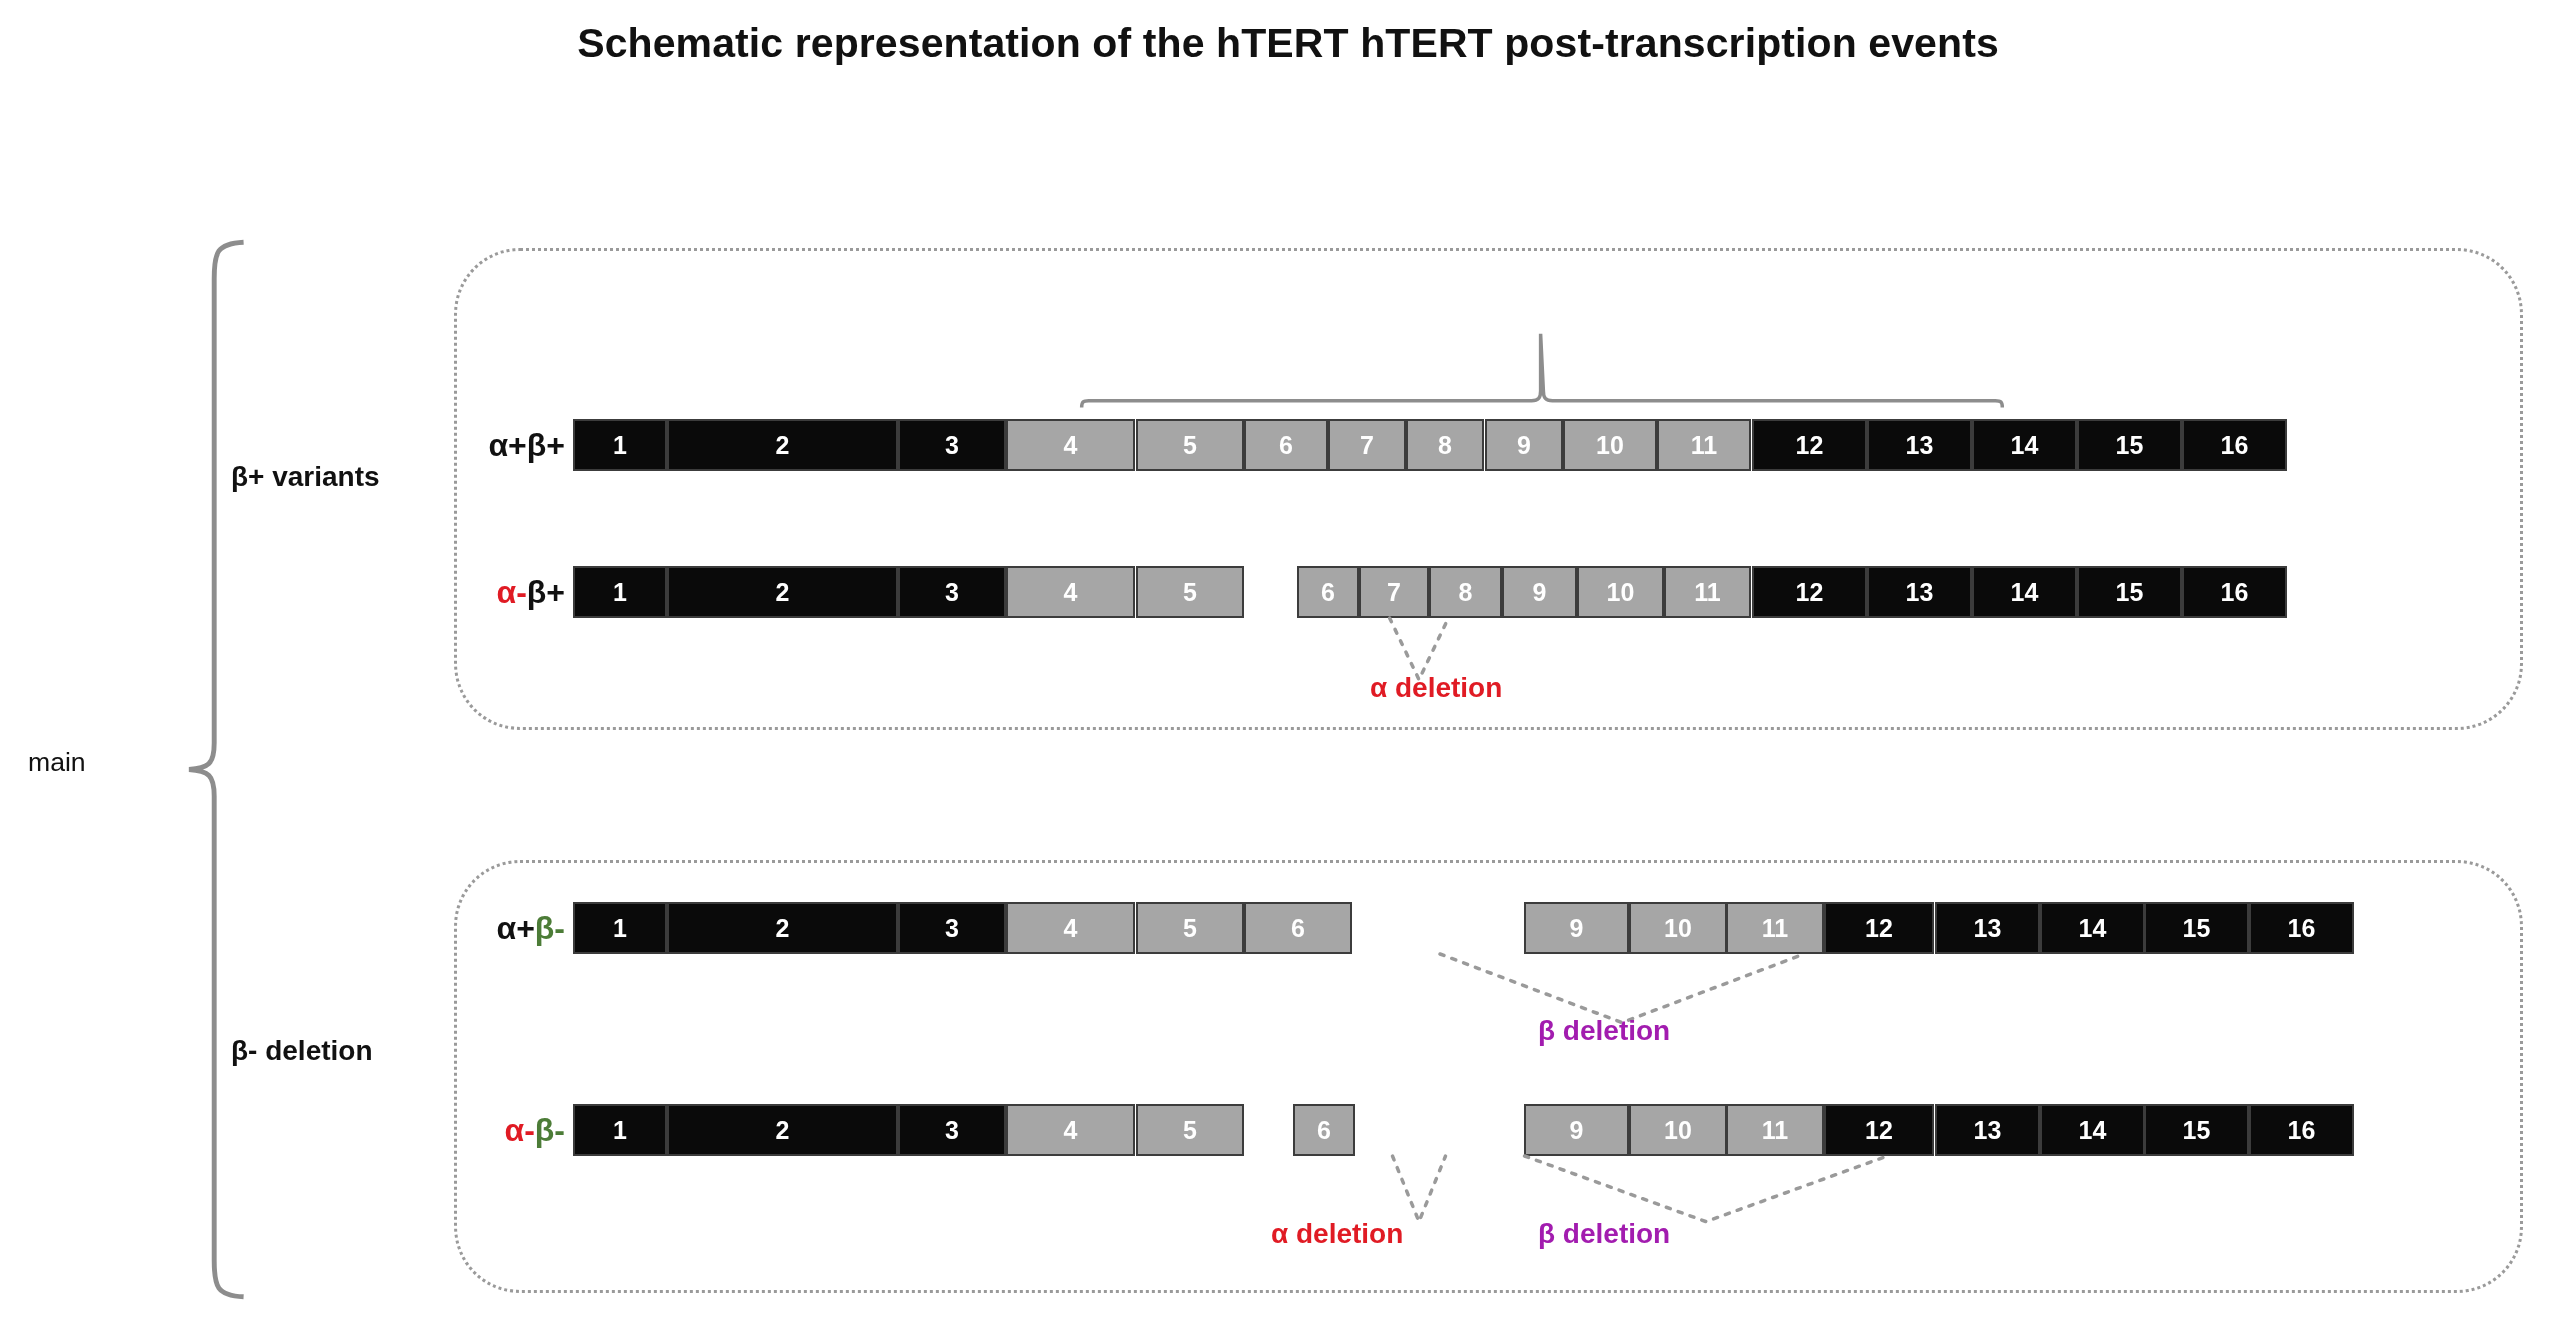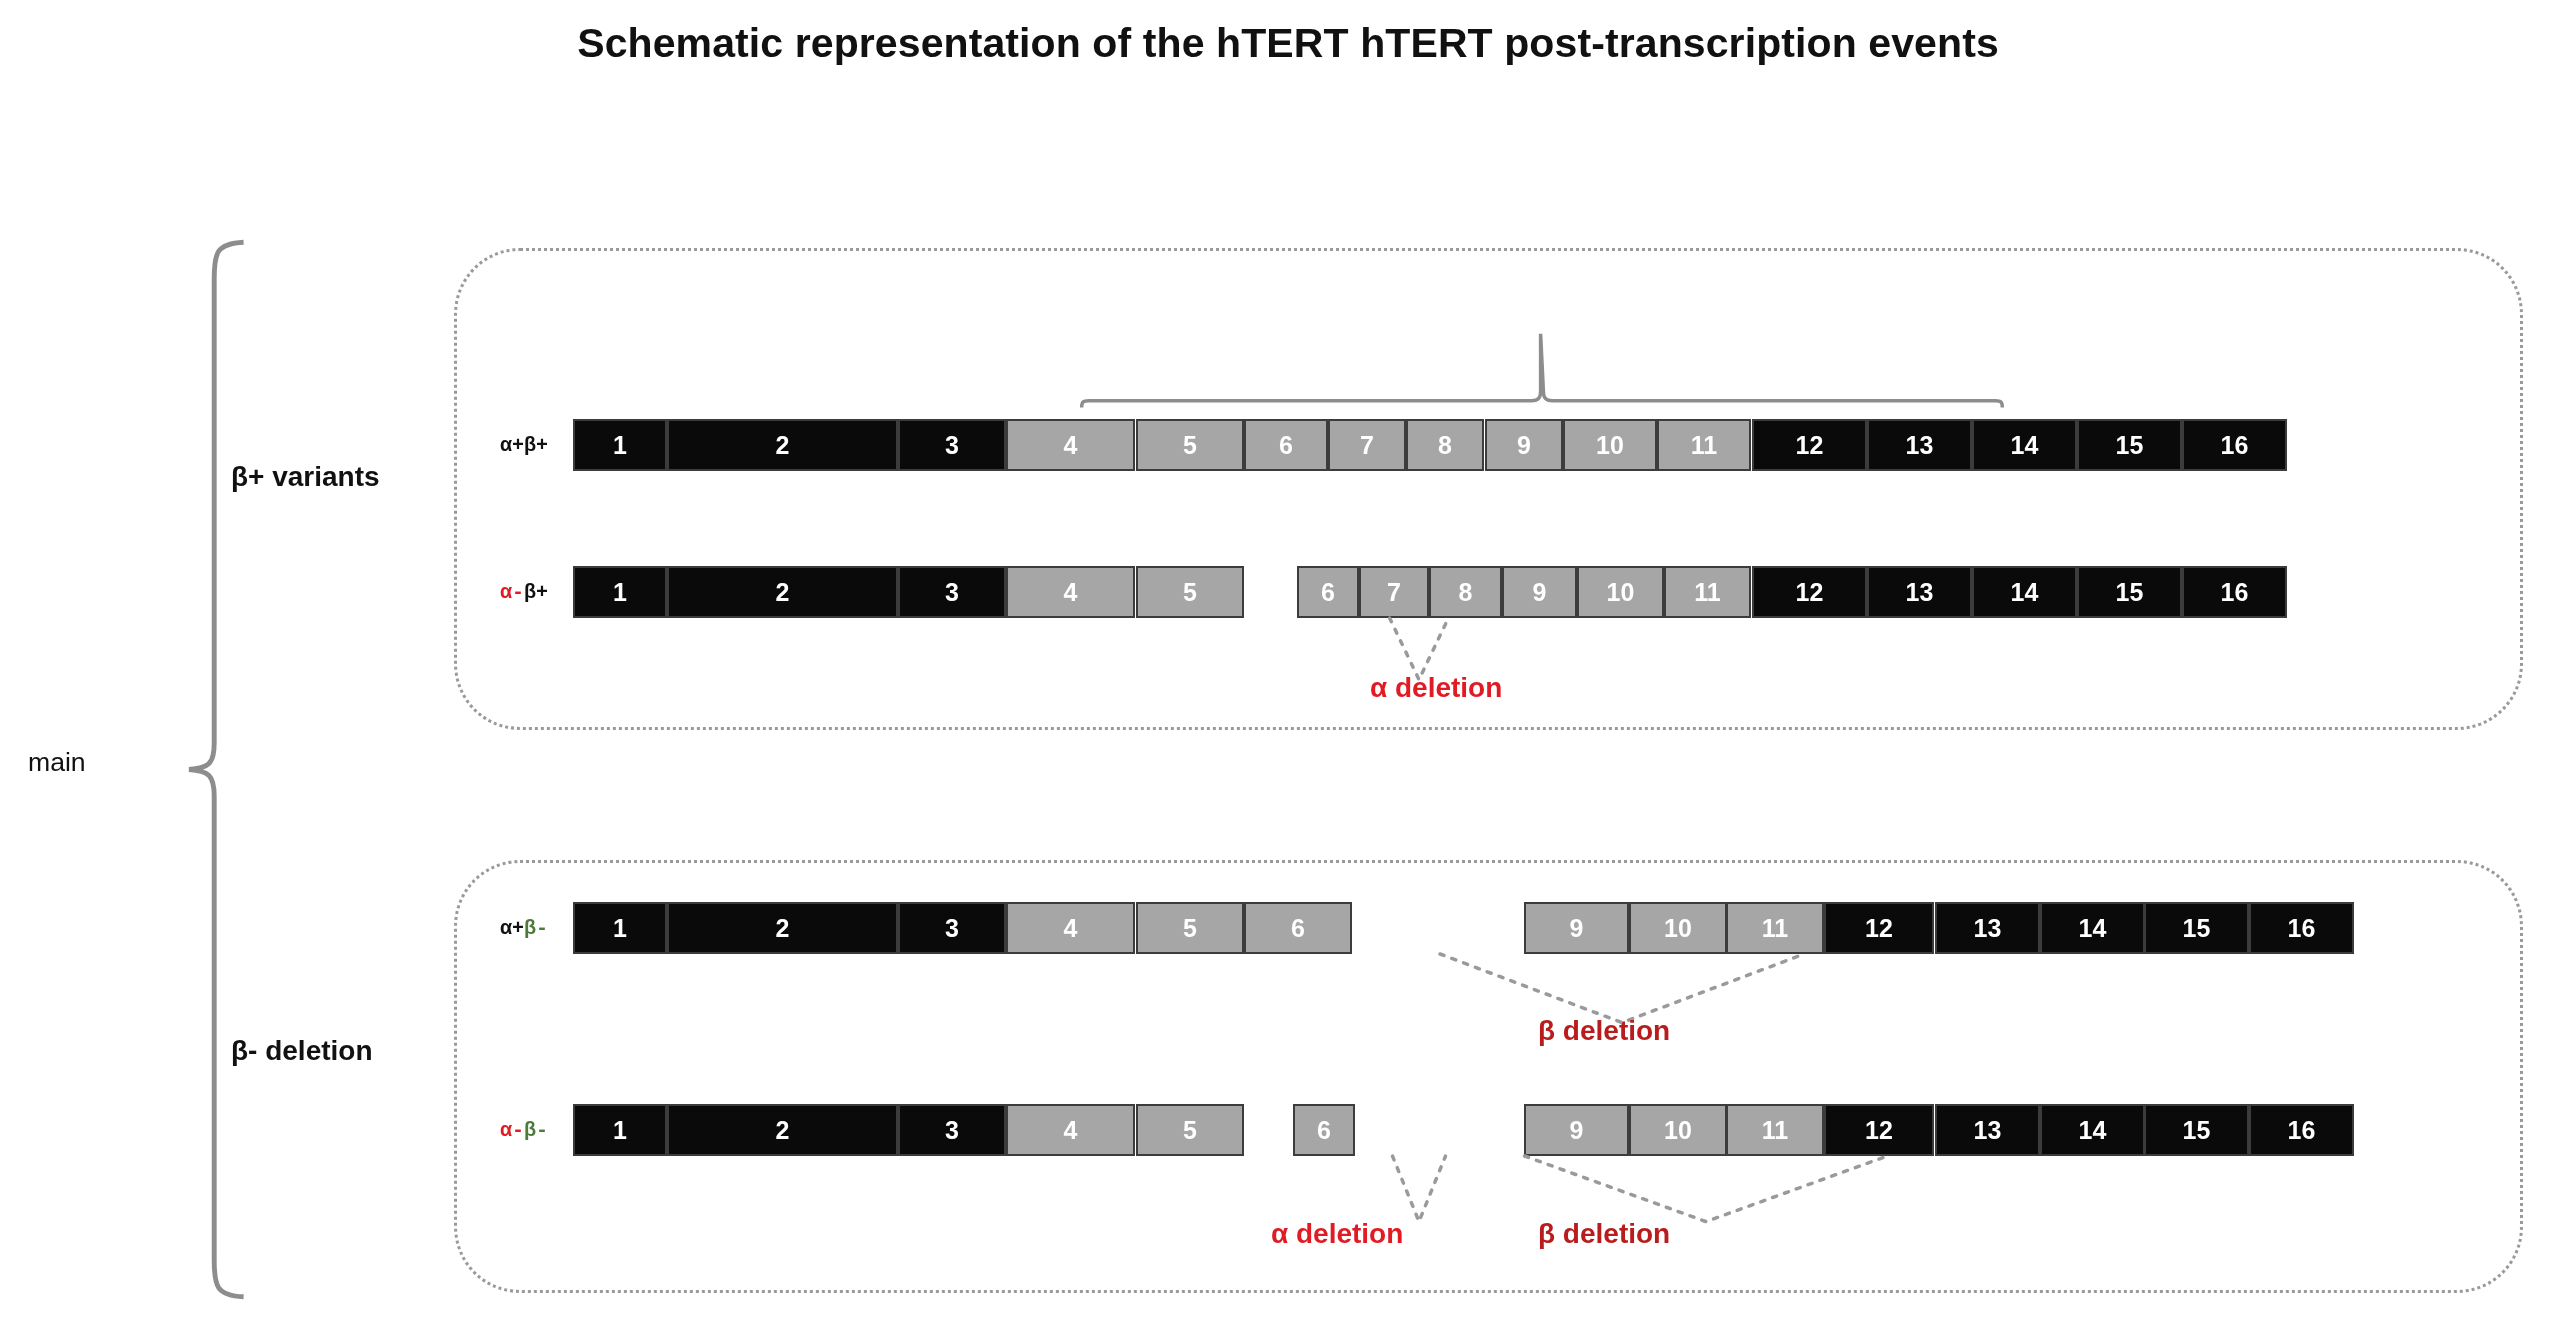--- a/index.html
+++ b/index.html
@@ -72,26 +72,25 @@
   
   .row {
     position: absolute;
     height: 52px;
   }
   .row-label {
     position: absolute;
     right: 100%;
     top: 50%;
     transform: translateY(-50%);
-    margin-right: 25px;
-    font-size: 20px;
-    font-weight: bold;
-    white-space: nowrap;
-    color: #111111;
-    font-family: Liberation Mono, monospace;
+    margin-right: 8px;
+    font-size: 32px;
+    font-weight: bold;
+    white-space: nowrap;
+    color: #111111;
   }
   .alpha-del-col { color: #e01b24; }
   .beta-del-col  { color: #4c7c37; }
 
   .exon {
     position: absolute;
     top: 0;
     height: 52px;
     box-sizing: border-box;
     border: 2.1px solid #3c3c3c;
@@ -132,21 +131,21 @@
   }
 
   
   .del-label {
     position: absolute;
     font-size: 28px;
     font-weight: bold;
     white-space: nowrap;
   }
   .del-label.alpha { color: #e01b24; }
-  .del-label.beta  { color: #b91c1c; }
+  .del-label.beta  { color: #a21caf; }
 
   #del-a-row2 { left: 1370px; top: 672px; }
   #del-b-row3 { left: 1538px; top: 1015px; }
   #del-a-row4 { left: 1271px; top: 1218px; }
   #del-b-row4 { left: 1538px; top: 1218px; }
 
   .del-svg { position: absolute; overflow: visible; }
   #del-svg-row2 { left: 1314px; top: 618px;  width: 210px; height: 63px; }
   #del-svg-row3 { left: 1440px; top: 954px; width: 364px; height: 70px; }
   #del-svg-row4-a { left: 1314px; top: 1156px; width: 210px; height: 67px; }

